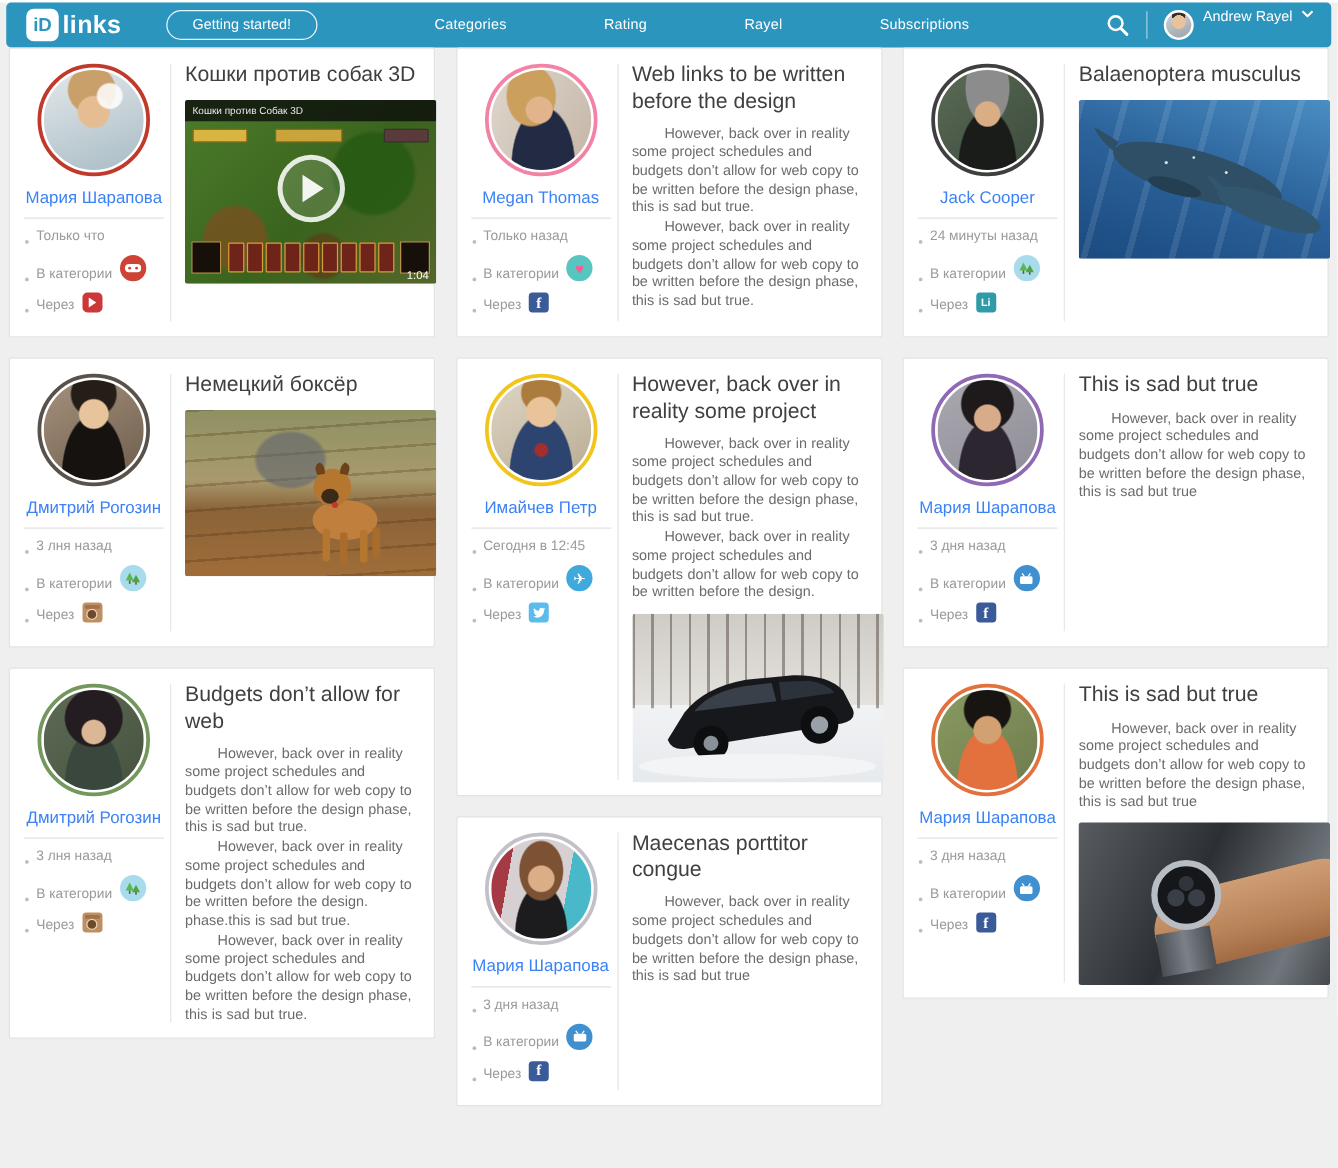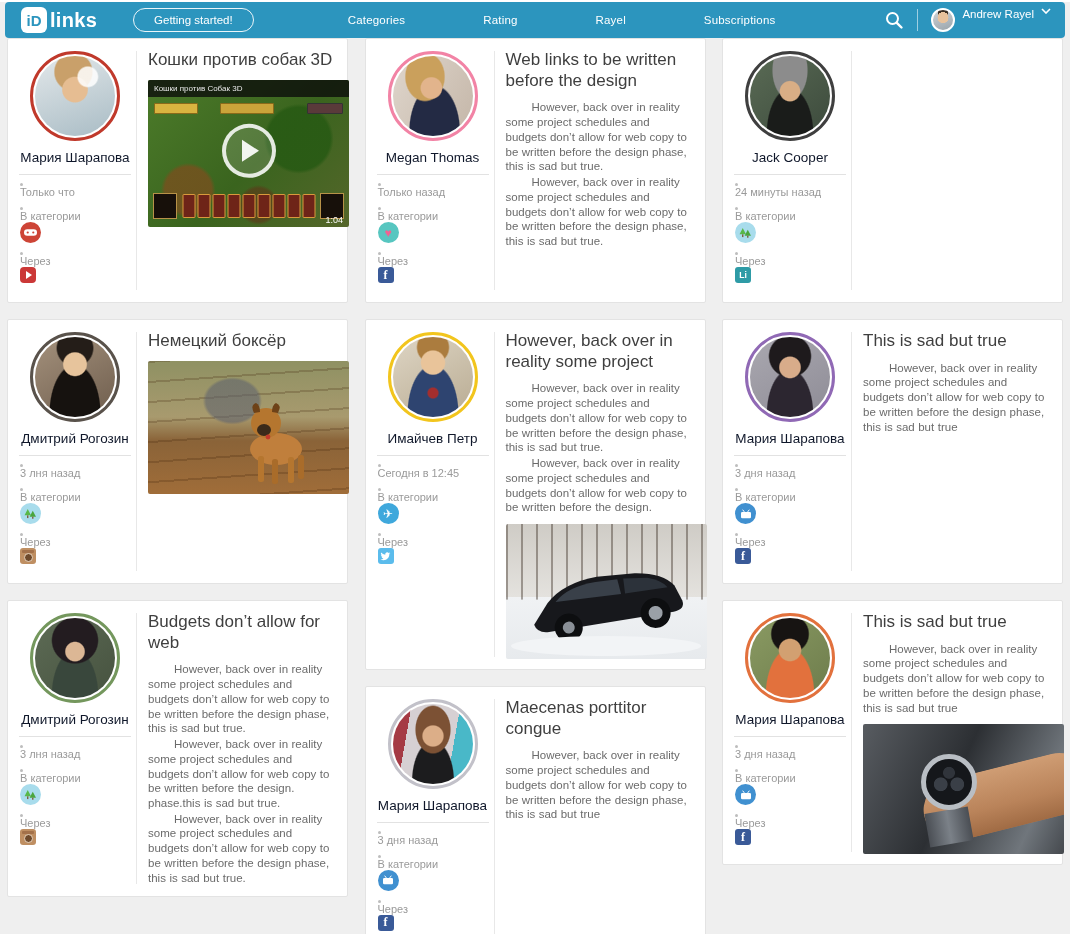--- a/index.html
+++ b/index.html
@@ -55,24 +55,24 @@
   .card {
     background:#fff; border:1px solid #e3e3e3; border-radius:2px;
     display:flex; padding:10px 8px 10px 6px;
   }
   .card-left { width:122px; flex:none; display:flex; flex-direction:column; align-items:center; }
   .avatar-ring {
     width:90px; height:90px; border-radius:50%; border:3px solid #ccc;
     padding:2px; cursor:pointer; margin-top:2px;
   }
   .avatar-img { width:100%; height:100%; border-radius:50%; }
-  .author { font-size:13.5px; color:#0f172a; margin-top:9px; cursor:pointer; white-space:nowrap; }
+  .author { font-size:13.5px; color:#3b82f6; margin-top:9px; cursor:pointer; white-space:nowrap; }
   .author-divider { width:112px; height:1px; background:#e2e2e2; margin:9px 0 8px 0; }
   .meta { list-style:none; width:100%; padding-left:6px; }
-  .meta li { display:flex; align-items:flex-start; font-size:11px; color:#9a9a9a; margin-bottom:9px;flex-direction:column; }
+  .meta li { display:flex; align-items:flex-end; font-size:11px; color:#9a9a9a; margin-bottom:9px; }
   .meta .dot { width:3px; height:3px; background:#bdbdbd; border-radius:50%; margin-right:6px; flex:none; }
   .meta .lbl { margin-right:6px; }
 
   .cat-icon {
     width:21px; height:21px; border-radius:50%; display:inline-flex;
     align-items:center; justify-content:center; cursor:pointer; flex:none;
   }
   .cat-games { background:#cd4436; }
   .cat-nature { background:#a8dcec; }
   .cat-heart { background:#57c6c0; color:#f06292; font-size:12px; }
@@ -568,20 +568,39 @@
             <li>
                 <span class="dot"></span>
                 <span class="lbl">Через</span>
               <span class="via-icon via-linkedin">
                   <span>Li</span>
                 </span>
               </li>
           </ul>
         </aside>
         <div class="card-sep"></div>
+        <div class="card-body">
+          <h2 class="card-title">Balaenoptera musculus</h2>
+          <div class="media media-whales">
+            <svg class="art" viewBox="0 0 201 127">
+              <g transform="rotate(16 95 60)">
+                <ellipse cx="95" cy="60" rx="70" ry="19" fill="#2e4f66"></ellipse>
+                <path d="M25 60 q-14 -6 -20 -14 q10 2 22 6 z" fill="#2e4f66"></path>
+                <ellipse cx="80" cy="74" rx="22" ry="6" fill="#243f52"></ellipse>
+              </g>
+              <g transform="rotate(20 152 88)">
+                <ellipse cx="152" cy="88" rx="44" ry="12" fill="#31566e"></ellipse>
+                <path d="M110 88 q-10 -4 -14 -10 q8 1 16 5 z" fill="#31566e"></path>
+              </g>
+              <circle cx="70" cy="50" r="1.3" fill="#cfe3ef"></circle>
+                <circle cx="92" cy="46" r="1.1" fill="#cfe3ef"></circle>
+                <circle cx="118" cy="58" r="1.2" fill="#cfe3ef"></circle>
+            </svg>
+          </div>
+        </div>
       </article>
 
       <article class="card" style="min-height:193px;">
         <aside class="card-left">
           <div class="avatar-ring" style="border-color: rgb(144, 105, 181);">
               <div class="avatar-img av7"></div>
             </div>
           <div class="author">Мария Шарапова</div>
           <div class="author-divider"></div>
           <ul class="meta">

